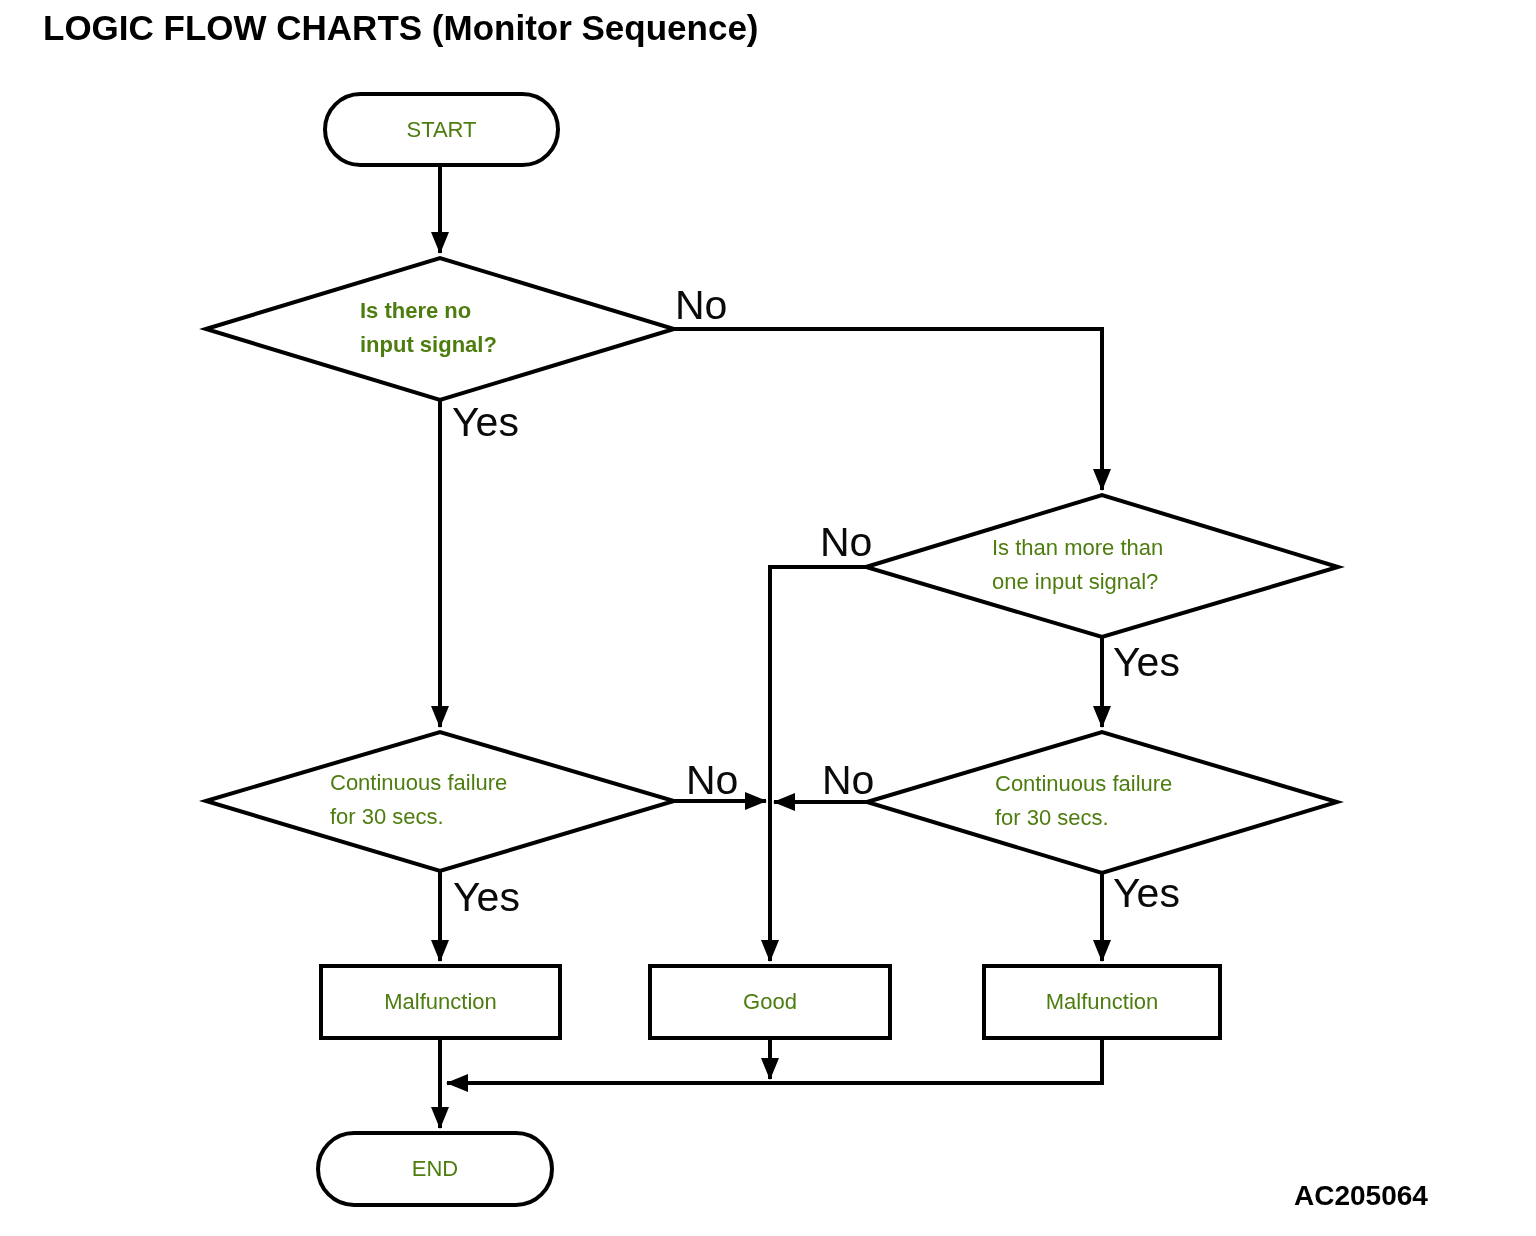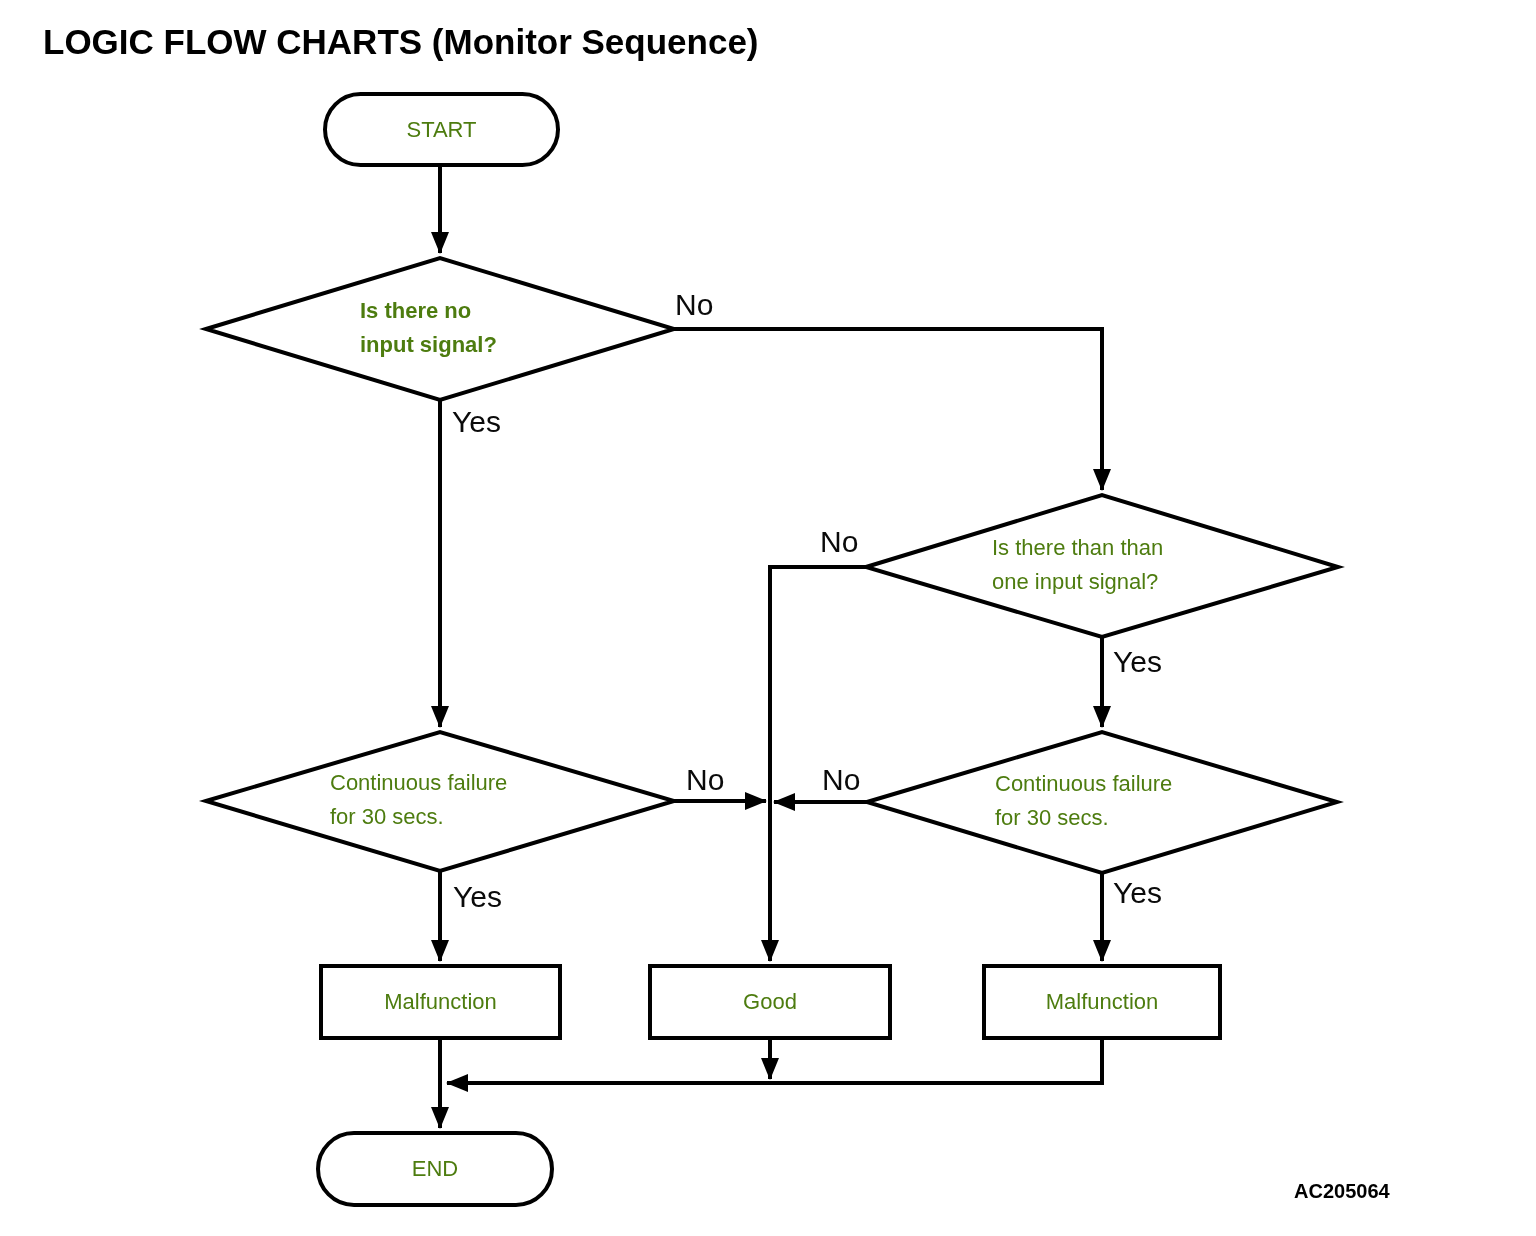--- a/index.html
+++ b/index.html
@@ -12,21 +12,21 @@
     width: 1536px;
     height: 1236px;
     background: #ffffff;
     font-family: "Liberation Sans", sans-serif;
     color: #000000;
     overflow: hidden;
   }
   .page-title {
     position: absolute;
     left: 43px;
-    top: 22px;
+    top: 8px;
     font-size: 35px;
     font-weight: bold;
     letter-spacing: 0px;
     white-space: nowrap;
   }
   .chart-svg {
     position: absolute;
     left: 0;
     top: 0;
   }
@@ -39,30 +39,30 @@
   }
   .node-label.centered {
     display: flex;
     align-items: center;
     justify-content: center;
     text-align: center;
     white-space: nowrap;
   }
   .edge-label {
     position: absolute;
-    font-size: 30px;
+    font-size: 41px;
     line-height: 32px;
     white-space: nowrap;
     color: #0a0a0a;
   }
   .figure-code {
     position: absolute;
     left: 1294px;
     top: 1180px;
-    font-size: 20px;
+    font-size: 28px;
     font-weight: bold;
     white-space: nowrap;
   }
 </style>
 </head>
 <body>
 
 <div class="canvas">
 
   <div class="page-title">LOGIC FLOW CHARTS (Monitor Sequence)</div>
@@ -96,21 +96,21 @@
     <path d="M440,1038 L440,1128" fill="none" stroke="#000000" stroke-width="4" marker-end="url(#arrow)"></path>
     <path d="M770,1038 L770,1079" fill="none" stroke="#000000" stroke-width="4" marker-end="url(#arrow)"></path>
     <path d="M1102,1038 L1102,1083 L447,1083" fill="none" stroke="#000000" stroke-width="4" marker-end="url(#arrow)"></path>
   </svg>
 
   <div class="node-label centered" style="left:325px; top:94px; width:233px; height:71px;">START</div>
 
   <div class="node-label" style="left:360px; top:294px;font-weight:bold;">Is there no
 input signal?</div>
 
-  <div class="node-label" style="left:992px; top:531px;">Is there than than
+  <div class="node-label" style="left:992px; top:531px;">Is than more than
 one input signal?</div>
 
   <div class="node-label" style="left:330px; top:766px;">Continuous failure
 for 30 secs.</div>
 
   <div class="node-label" style="left:995px; top:767px;">Continuous failure
 for 30 secs.</div>
 
   <div class="node-label centered" style="left:321px; top:966px; width:239px; height:72px;">Malfunction</div>
 

